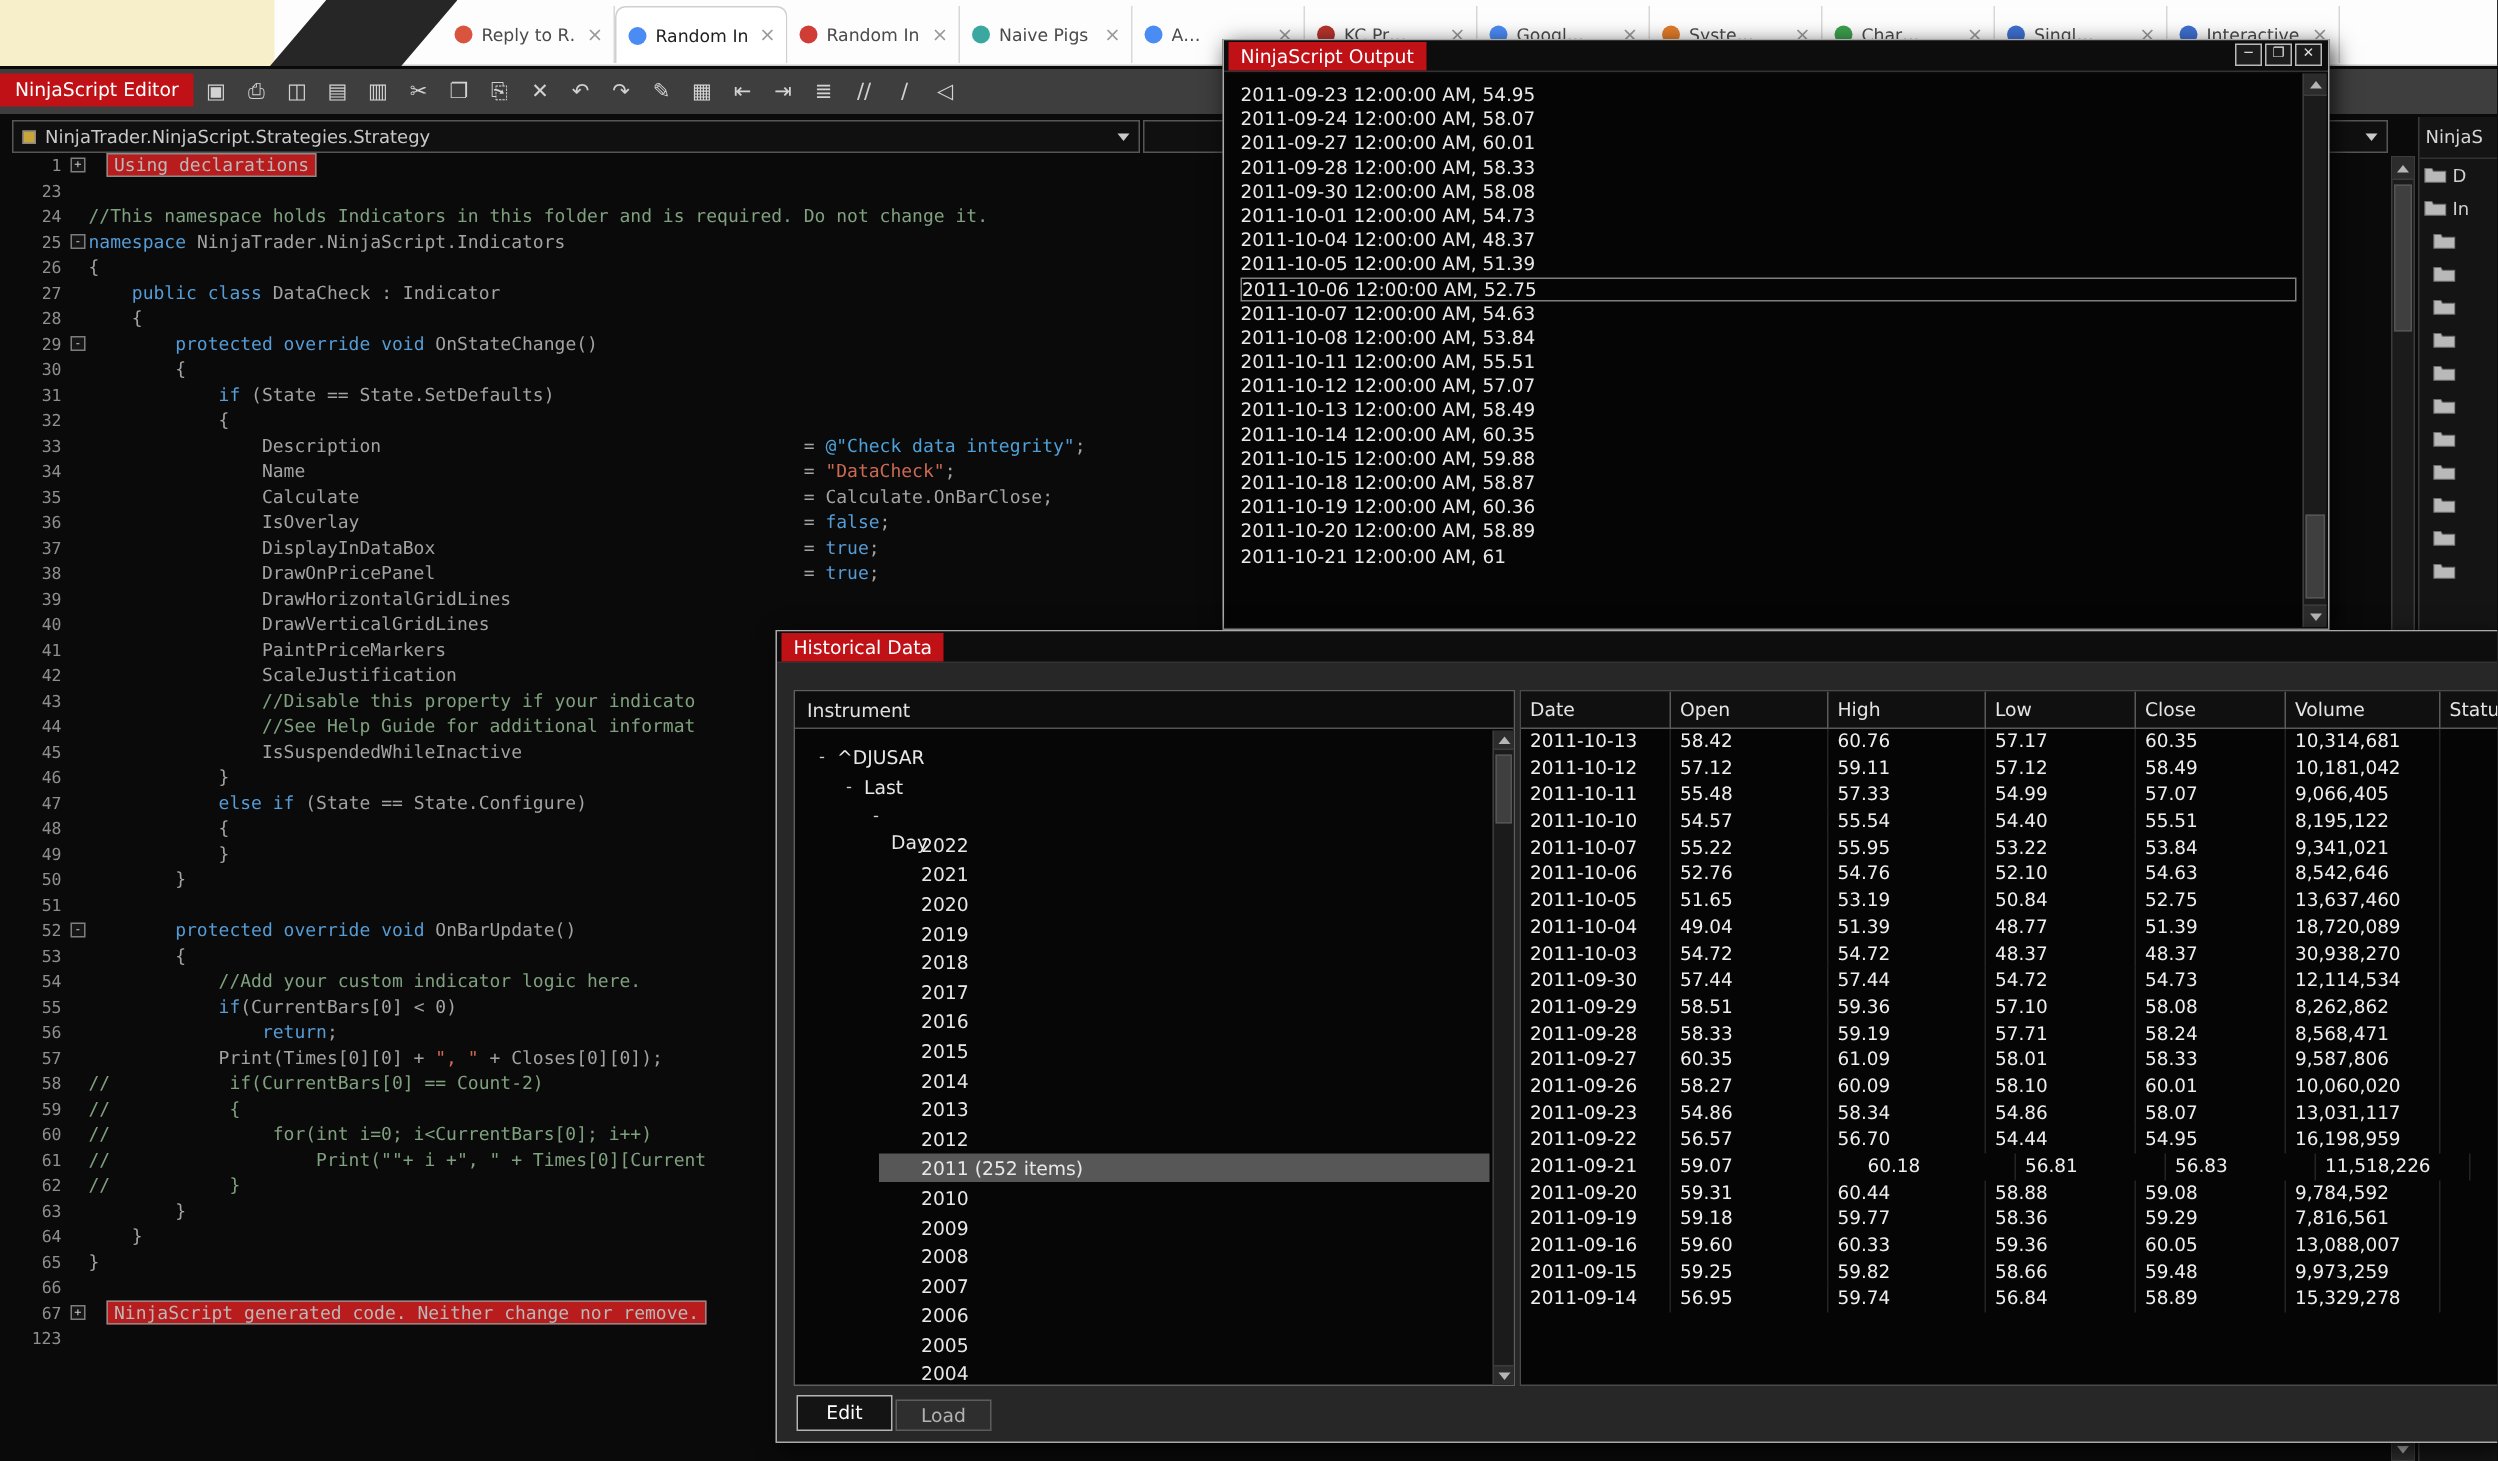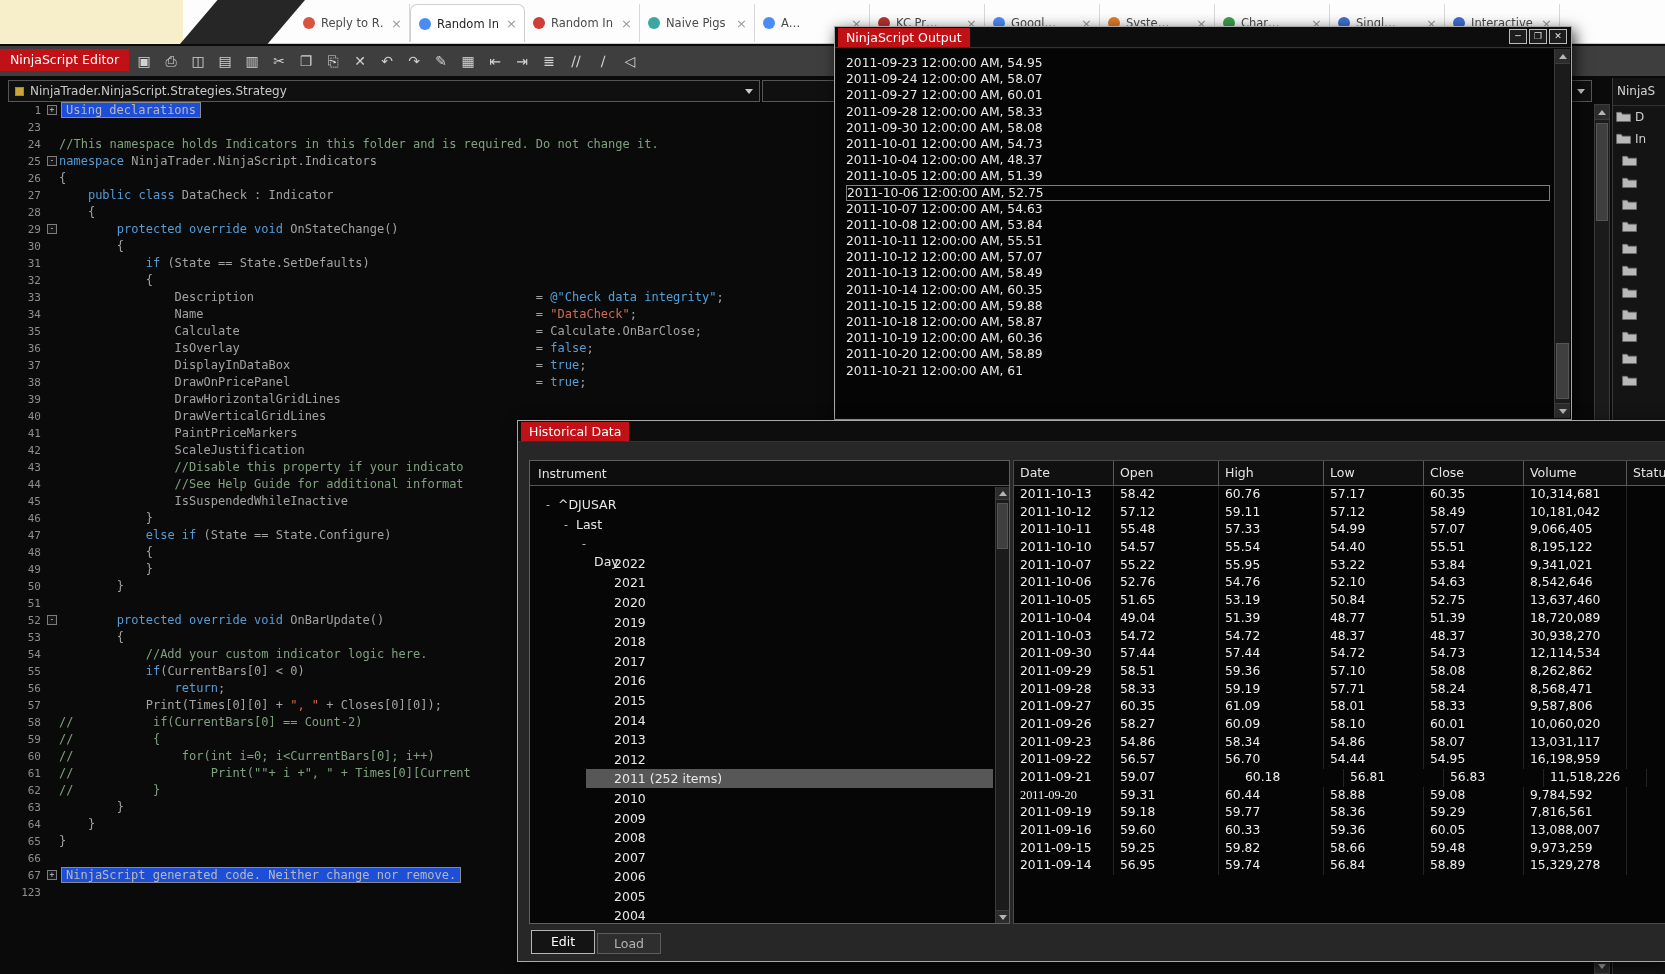--- a/index.html
+++ b/index.html
@@ -34,21 +34,21 @@
 .code-line{height:17px;display:flex;white-space:pre}
 .ln{width:46px;flex:0 0 46px;text-align:right;color:#8e8e8e;font-size:11px;line-height:17px;padding-right:5px}
 .fold{width:13px;flex:0 0 13px;position:relative}
 .fold-box{position:absolute;left:1px;top:3px;width:10px;height:10px;border:1px solid #7d7d7d;color:#c9c9c9;font-size:8px;line-height:8px;text-align:center;background:#161616}
 .codetext{line-height:17px;color:#dcdcdc;white-space:pre}
 .seg-p{color:#a3a3a3}
 .seg-k{color:var(--keyword-blue,#569cd6)}
 .seg-c{color:var(--comment-green,#7fa17f)}
 .seg-s{color:var(--string-red,#cd6a54)}
 .seg-v{color:var(--verbatim-blue,#4ea0d8)}
-.seg-box{display:inline-block;border:1px solid #8a8a8a;background:#1d4ed8;color:#b9b9b9;padding:0 4px;margin-left:2px;line-height:14px;height:16px}
+.seg-box{display:inline-block;border:1px solid #8a8a8a;background:#b91c1c;color:#b9b9b9;padding:0 4px;margin-left:12px;line-height:14px;height:16px}
 
 
 .sb{position:absolute;background:#1b1b1b;border:1px solid #3c3c3c}
 .sb-btn{position:absolute;left:0;width:100%;height:15px;background:#2c2c2c;display:flex;align-items:center;justify-content:center}
 .tri-up{width:0;height:0;border-left:4px solid transparent;border-right:4px solid transparent;border-bottom:5px solid #b5b5b5}
 .tri-down{width:0;height:0;border-left:4px solid transparent;border-right:4px solid transparent;border-top:5px solid #b5b5b5}
 .sb-thumb{position:absolute;left:1px;right:1px;background:#3f3f3f;border:1px solid #555}
 .edit-sb{left:1594px;top:104px;width:16px;height:870px}
 
 
@@ -57,21 +57,21 @@
 .x-item{height:22px;display:flex;align-items:center;gap:4px;padding-left:3px;color:#cfcfcf;font-size:12px;white-space:nowrap}
 .x-item.ind{padding-left:9px}
 
 
 .win{position:absolute;border:1px solid #a9a9a9;box-shadow:3px 4px 14px rgba(0,0,0,.75);background:#0b0b0b}
 .win-title{position:relative;height:21px;background:#0d0d0d;border-bottom:1px solid #333}
 .win-title .red-label{position:absolute;left:3px;top:1px;height:19px;line-height:19px;padding:0 8px;font-size:12.5px}
 .win-btns{position:absolute;right:4px;top:2px;display:flex;gap:2px}
 .wbtn{width:18px;height:15px;border:1px solid #b9b9b9;background:#1d1d1d;color:#e3e3e3;font-size:9px;line-height:13px;text-align:center}
 
-.output-win{left:834px;top:26px;width:738px;height:394px;z-index:50}
+.output-win{left:815px;top:26px;width:738px;height:394px;z-index:50}
 .output-body{position:absolute;left:1px;top:22px;right:17px;bottom:1px;background:#050505;padding:6px 0 0 10px;overflow:hidden}
 .out-line{height:16.2px;font-size:12.3px;line-height:16px;color:#e8e8e8;white-space:nowrap}
 .out-line.sel{border:1px solid #7f7f7f;line-height:14px;margin-right:4px}
 .output-scroll{position:absolute;right:1px;top:22px;width:16px;bottom:1px;background:#1b1b1b;border-left:1px solid #3c3c3c}
 
 .hd-win{left:517px;top:420px;width:1149px;height:542px;background:#272727;z-index:60}
 .hd-left{position:absolute;left:11px;top:39px;width:481px;height:464px;border:1px solid #5f5f5f;background:#060606}
 .hd-left-header{height:25px;line-height:25px;padding-left:8px;color:#e2e2e2;font-size:12.5px;border-bottom:1px solid #555;background:#0d0d0d}
 .hd-tree{position:absolute;left:0;top:26px;right:14px;bottom:0;overflow:hidden;padding-top:8px}
 .t-row{height:19.6px;position:relative;color:#e8e8e8;font-size:12.5px;line-height:19.6px;white-space:nowrap}
@@ -631,21 +631,21 @@
           <div class="b-row">
             <div class="b-cell" style="width: 100px;">2011-09-21</div>
             <div class="b-cell" style="width: 105px;">59.07</div>
             <div class="b-cell" style="width: 105px; margin-left: 20px;">60.18</div>
             <div class="b-cell" style="width: 100px;">56.81</div>
             <div class="b-cell" style="width: 100px;">56.83</div>
             <div class="b-cell" style="width: 103px;">11,518,226</div>
             <div class="b-cell" style="width: 110px;"></div>
           </div>
           <div class="b-row">
-            <div class="b-cell" style="width: 100px; font-family: Liberation Serif, serif;">2011-09-20</div>
+            <div class="b-cell" style="width: 100px;">2011-09-20</div>
             <div class="b-cell" style="width: 105px;">59.31</div>
             <div class="b-cell" style="width: 105px;">60.44</div>
             <div class="b-cell" style="width: 100px;">58.88</div>
             <div class="b-cell" style="width: 100px;">59.08</div>
             <div class="b-cell" style="width: 103px;">9,784,592</div>
             <div class="b-cell" style="width: 110px;"></div>
           </div>
           <div class="b-row">
             <div class="b-cell" style="width: 100px;">2011-09-19</div>
             <div class="b-cell" style="width: 105px;">59.18</div>

